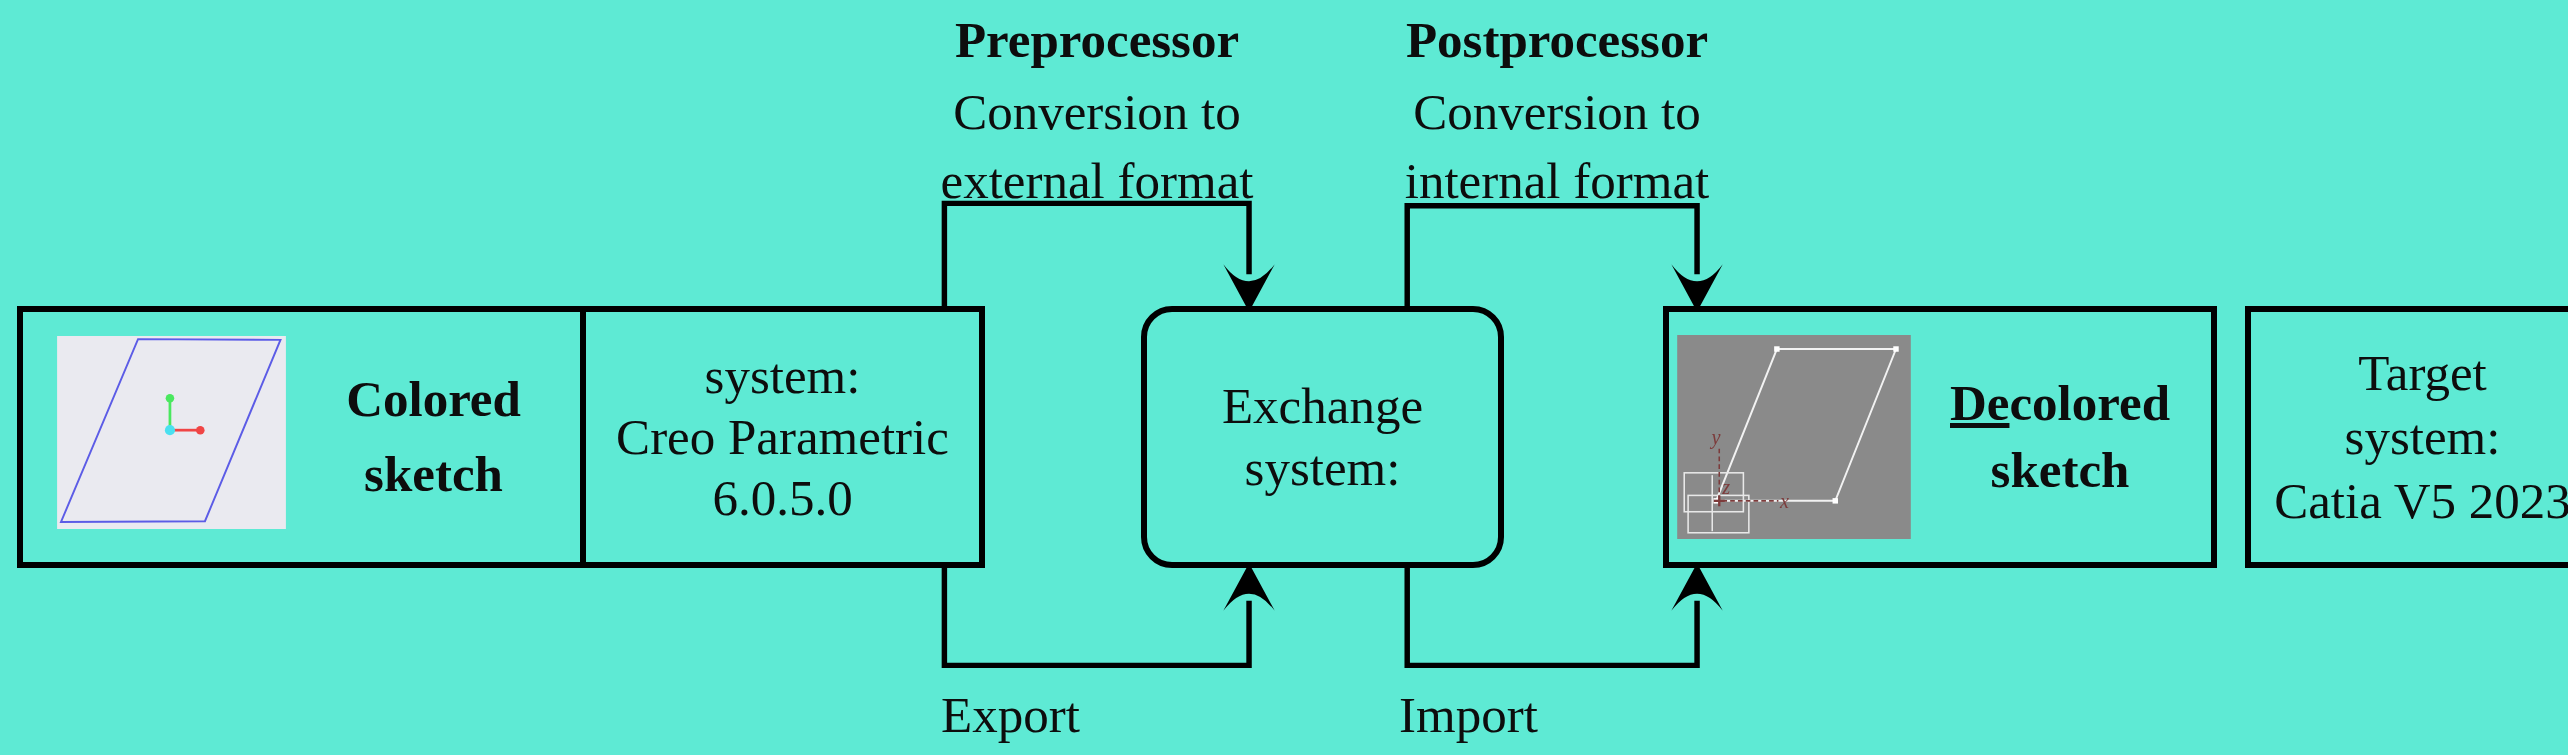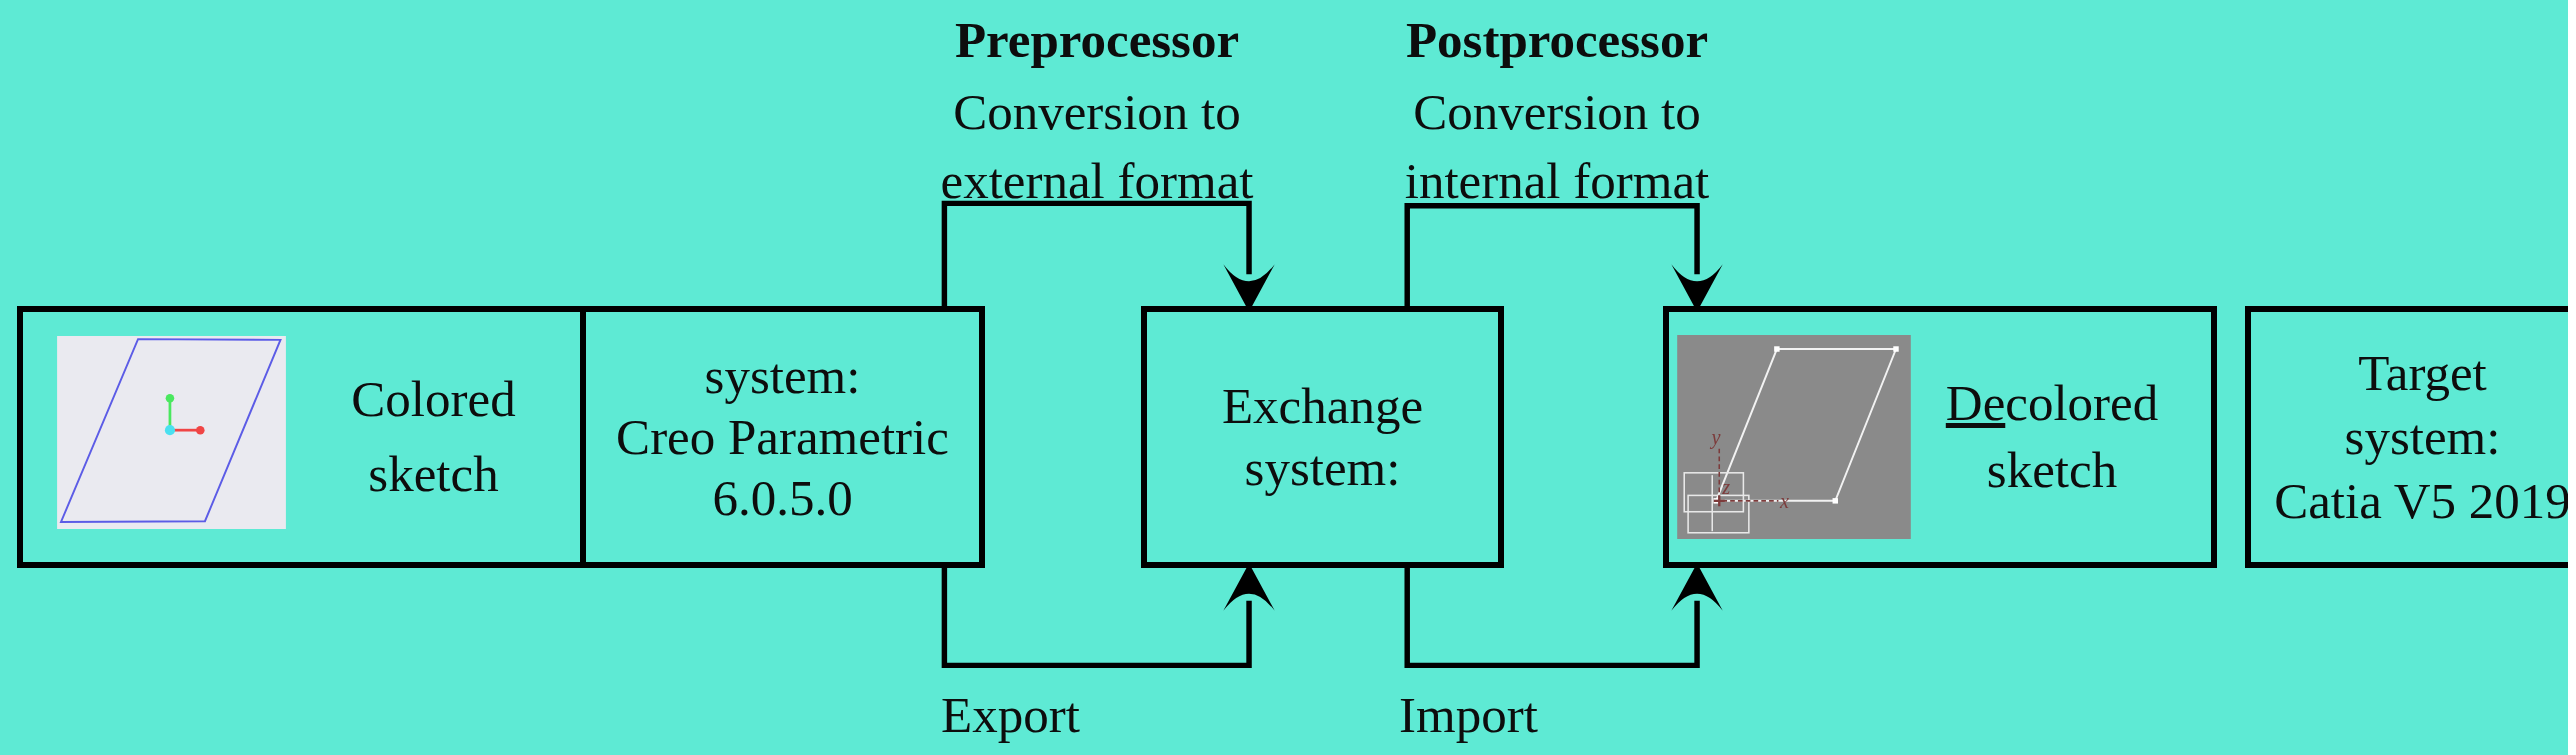--- a/index.html
+++ b/index.html
@@ -54,24 +54,25 @@
   .side-label {
     position: absolute;
     top: 0;
     height: 100%;
     display: flex;
     flex-direction: column;
     align-items: center;
     justify-content: center;
     text-align: center;
     font-size: 51px;
+    font-weight: bold;
   }
   .side-label.colored { left: 265px; width: 291px; }
   .side-label.colored > div { line-height: 75px; }
-  .side-label.decolored { left: 232px; width: 302px; align-items: center; }
+  .side-label.decolored { left: 240px; width: 302px; align-items: center; }
   .side-label.decolored > div { line-height: 67px; }
   .thumb {
     position: absolute;
     display: block;
   }
   .u { text-decoration: underline; }
   .flow-label {
     position: absolute;
     top: 3.1px;
     width: 390px;
@@ -155,21 +156,21 @@
   </div>
 
   <div class="box" style="left:580px; width:405px;">
     <div class="center-col lh78">
       <div>system:</div>
       <div>Creo Parametric</div>
       <div>6.0.5.0</div>
     </div>
   </div>
 
-  <div class="box" style="left:1141px; width:363px;">
+  <div class="box" style="left:1141px; width:363px;border-radius:31px;">
     <div class="center-col lh80">
       <div>Exchange</div>
       <div>system:</div>
     </div>
   </div>
 
   <div class="box" style="left:1663px; width:554px;">
     <svg class="thumb" style="left:7.8px; top:22.6px;" width="234" height="204" viewBox="0 0 300 262">
       <rect x="0" y="0" width="300" height="262" fill="#8a8a8a"></rect>
       <polygon points="128,18 281,18 203,213 50,213" fill="none" stroke="#f2f2f2" stroke-width="2.5"></polygon>
@@ -197,21 +198,21 @@
     <div class="side-label decolored">
       <div><span class="u">De</span><span>colored</span></div>
       <div>sketch</div>
     </div>
   </div>
 
   <div class="box" style="left:2211px; width:355px;margin-left:34px;">
     <div class="center-col lh82">
       <div>Target</div>
       <div>system:</div>
-      <div>Catia V5 2019</div>
+      <div>Catia V5 2023</div>
     </div>
   </div>
 
   <div class="bottom-label" style="left:941px;">Export</div>
   <div class="bottom-label" style="left:1399px;">Import</div>
 
 </div>
 
 
 </body></html>

